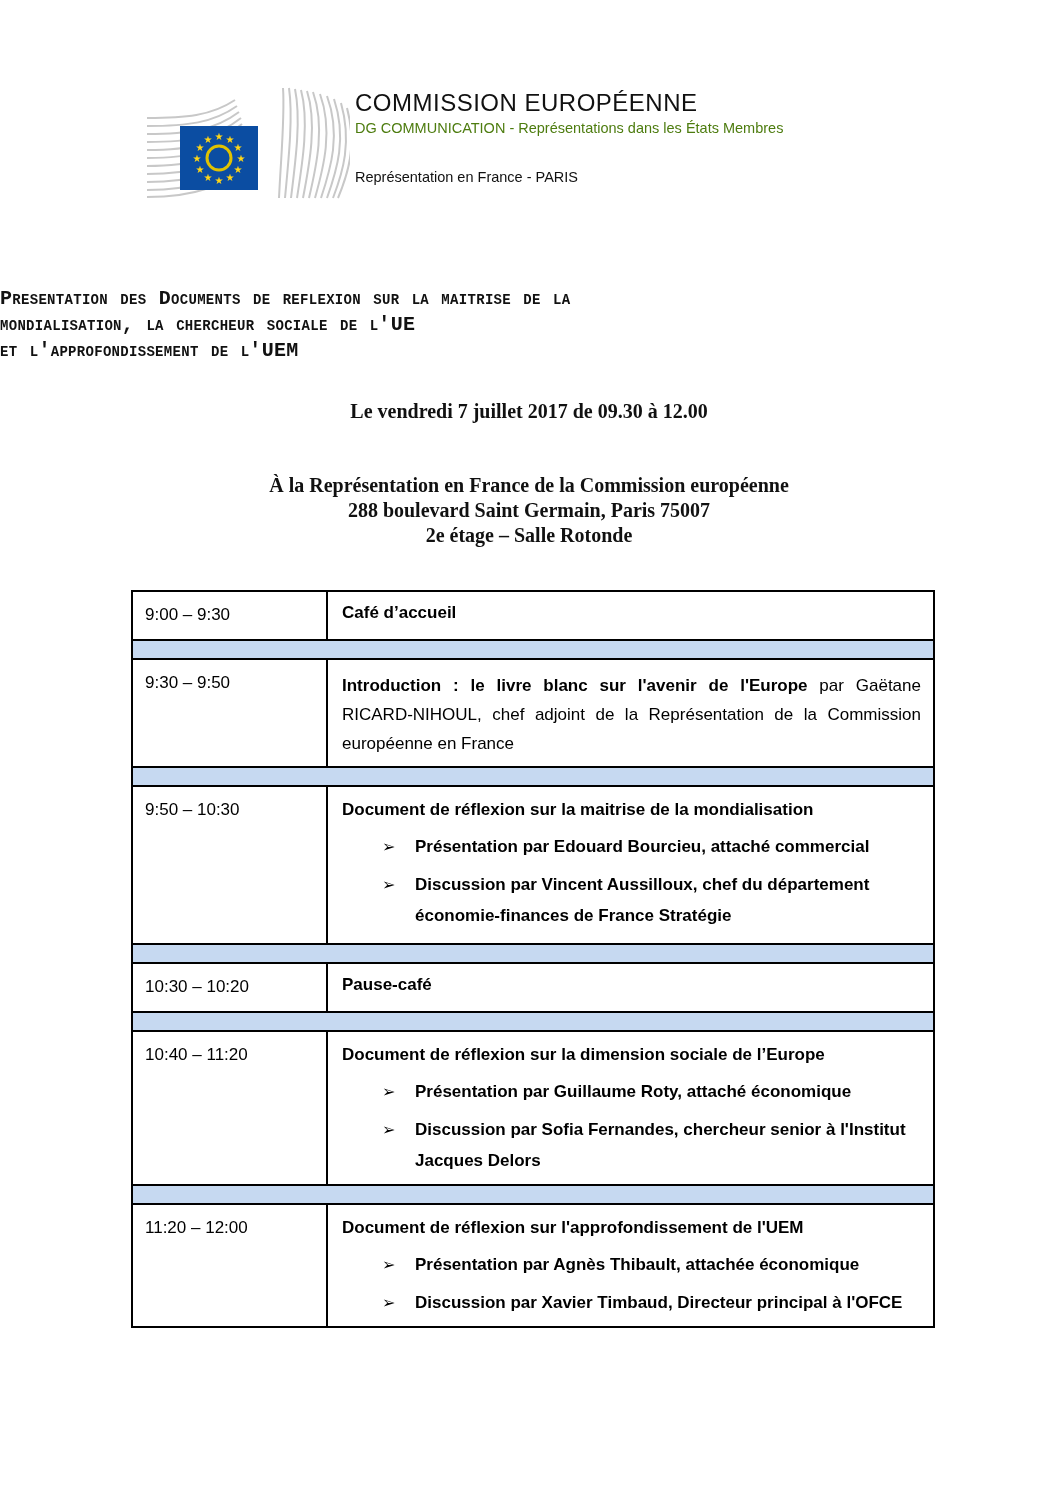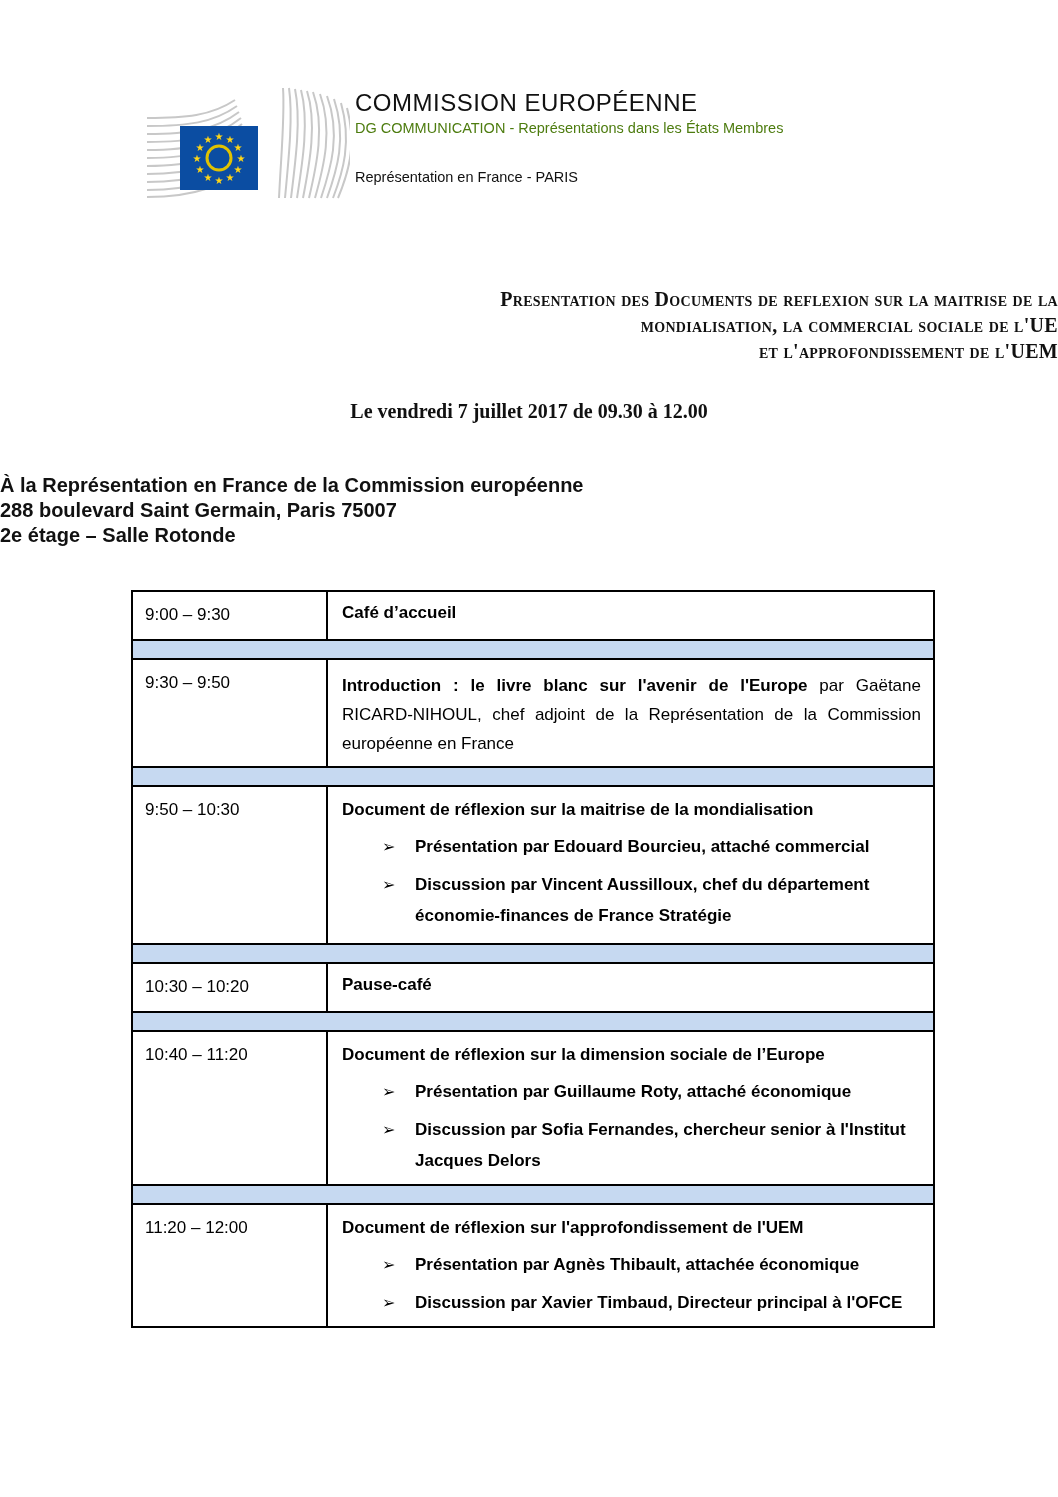--- a/index.html
+++ b/index.html
@@ -8,31 +8,31 @@
     font-family:"Liberation Sans",sans-serif;color:#000;overflow:hidden;
   }
   
   .logo{position:absolute;left:145px;top:86px;width:205px;height:118px;}
   .hdr-text{position:absolute;left:355px;top:90px;width:560px;}
   .hdr-org{font-size:24px;line-height:26px;font-weight:400;letter-spacing:.5px;color:#111;}
   .hdr-dept{font-size:14.5px;line-height:17px;margin-top:4px;font-weight:400;color:#4d7c0f;}
   .hdr-office{font-size:14.5px;line-height:17px;margin-top:32px;font-weight:400;color:#111;}
   
   .doc-title{
-    position:absolute;top:286px;left:0;width:100%;text-align:right;
-    font-family:Liberation Serif, serif;font-weight:700;font-variant:small-caps;
+    position:absolute;top:286px;left:0;width:100%;text-align:left;
+    font-family:Liberation Mono, monospace;font-weight:700;font-variant:small-caps;
     font-size:20px;line-height:26px;letter-spacing:.3px;color:#111;
   }
   .event-date{
     position:absolute;top:400px;left:0;width:100%;text-align:center;
     font-family:"Liberation Serif",serif;font-weight:700;font-size:20px;color:#111;
   }
   .venue{
-    position:absolute;top:473px;left:0;width:100%;text-align:left;
-    font-family:Liberation Sans, sans-serif;font-weight:700;font-size:20px;line-height:25px;color:#111;
+    position:absolute;top:473px;left:0;width:100%;text-align:center;
+    font-family:Liberation Serif, serif;font-weight:700;font-size:20px;line-height:25px;color:#111;
   }
   
   table.agenda{
     position:absolute;left:131px;top:590px;width:804px;
     border-collapse:collapse;table-layout:fixed;
     font-size:17px;color:#000;
   }
   table.agenda td{border:2px solid #000;vertical-align:top;}
   td.time{width:173px;padding:13px 8px 6px 12px;font-weight:400;white-space:nowrap;}
   td.act{padding:11px 12px 8px 14px;}
@@ -103,21 +103,21 @@
   </div>
 
   <div class="hdr-text">
     <div class="hdr-org">COMMISSION EUROPÉENNE</div>
     <div class="hdr-dept">DG COMMUNICATION - Représentations dans les États Membres</div>
     <div class="hdr-office">Représentation en France - PARIS</div>
   </div>
 
   <div class="doc-title">
     <div>Presentation des Documents de reflexion sur la maitrise de la</div>
-    <div>mondialisation, la commercial sociale de l'UE</div>
+    <div>mondialisation, la chercheur sociale de l'UE</div>
     <div>et l'approfondissement de l'UEM</div>
   </div>
 
   <div class="event-date">Le vendredi 7 juillet 2017 de 09.30 à 12.00</div>
 
   <div class="venue">
     <div>À la Représentation en France de la Commission européenne</div>
     <div>288 boulevard Saint Germain, Paris 75007</div>
     <div>2e étage – Salle Rotonde</div>
   </div>

